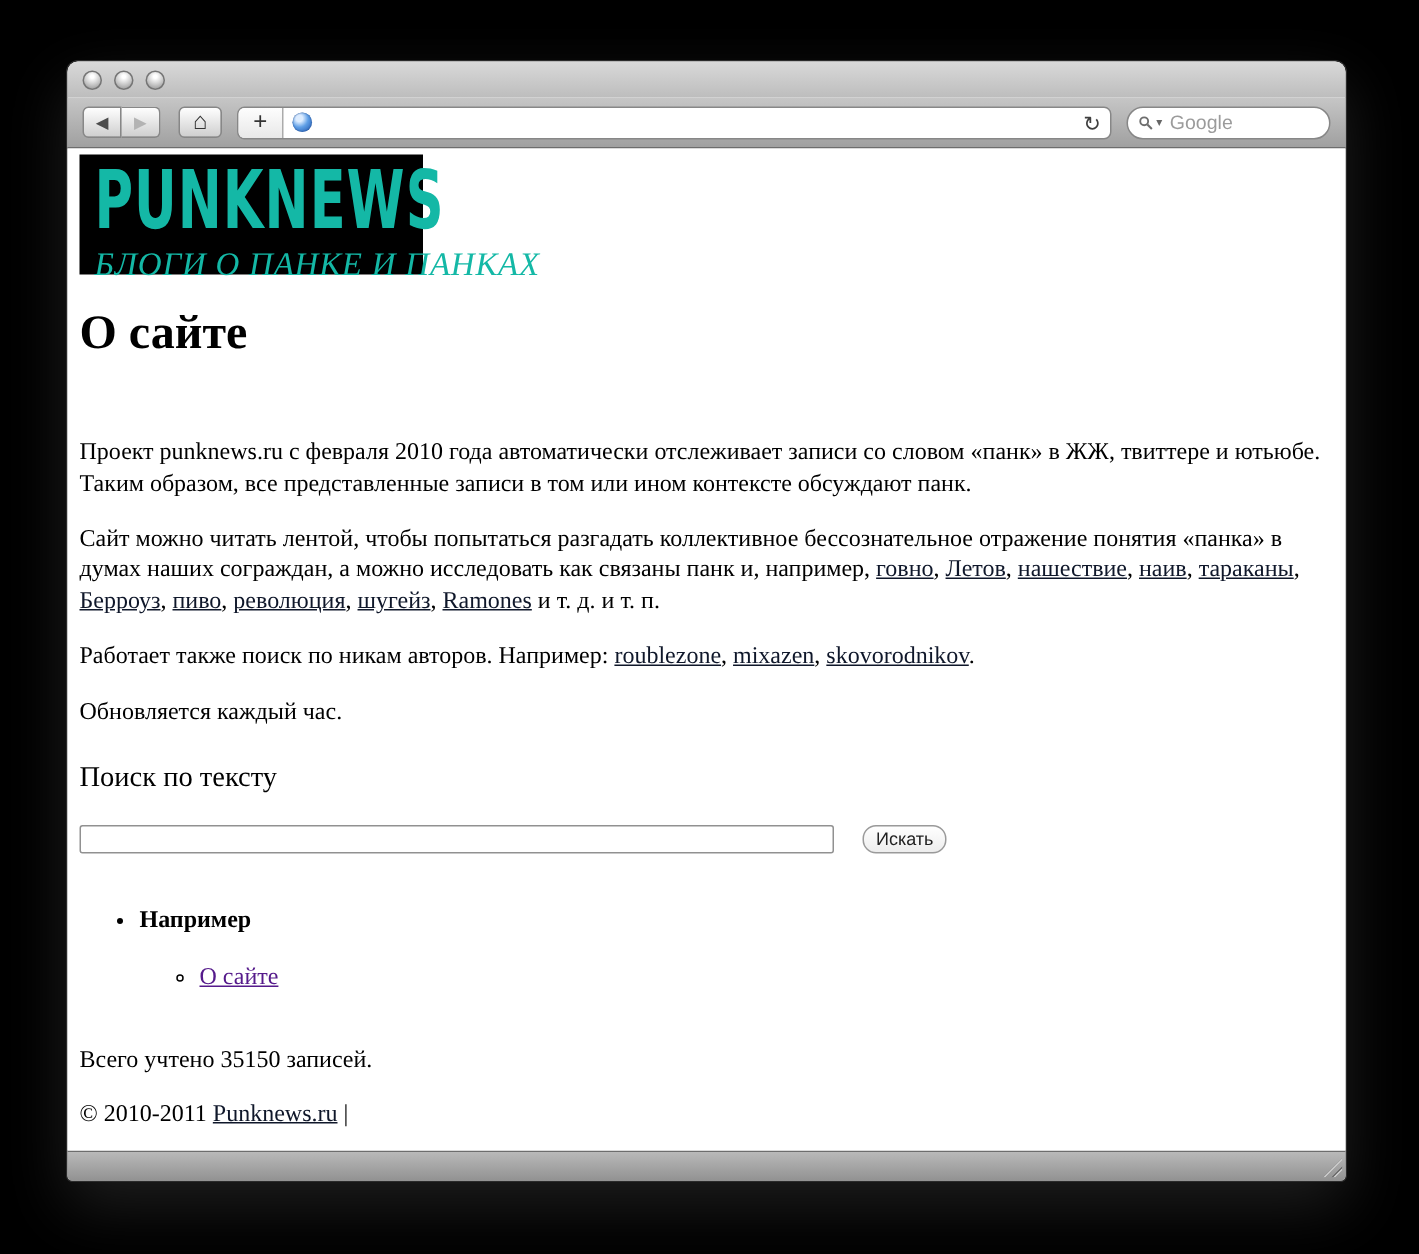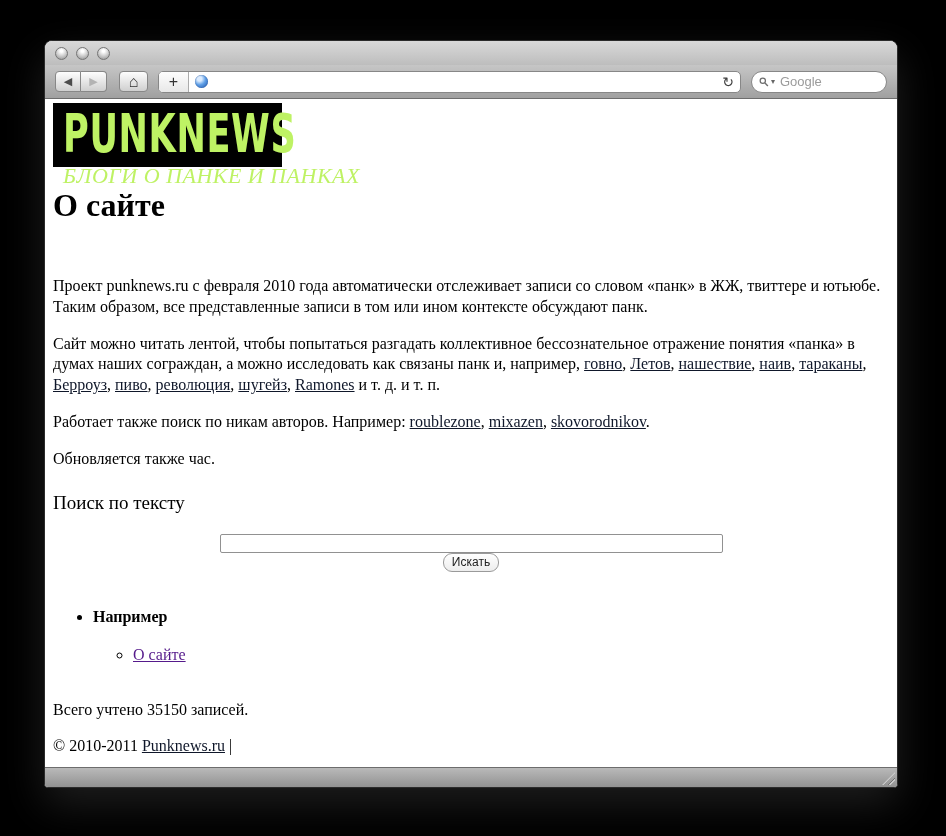--- a/index.html
+++ b/index.html
@@ -82,38 +82,38 @@
     font:13px "Liberation Sans",sans-serif;color:#3b82f6;padding:0 0 0 3px;
   }
   .search-input::placeholder{color:#9b9b9b;}
   .address-input::placeholder{color:#9b9b9b;}
   
   .content{
     flex:1;background:#fff;overflow:hidden;
     padding:4px 8px 0 8px;color:#000;
   }
   .logo{
-    width:229px;height:64px;background:#000;color:#bef264;box-sizing:border-box;
+    width:229px;height:80px;background:#000;color:#14b8a6;box-sizing:border-box;
     padding:2px 0 22px 10px;display:flex;flex-direction:column;justify-content:space-between;
     cursor:pointer;
   }
   .logo-title{
     font-family:"DejaVu Sans",sans-serif;font-weight:bold;font-size:54px;
     line-height:58px;transform:scaleX(.65);transform-origin:left center;
     white-space:nowrap;letter-spacing:1px;
   }
   .logo-tagline{
     font-family:"Liberation Serif",serif;font-size:22px;letter-spacing:.5px;white-space:nowrap;font-style:italic;
   }
   h1.page-title{font-size:32px;font-weight:bold;margin:20px 0 52px 0;}
   .content p{font-size:16px;line-height:1.3;margin:16px 0;font-family:Liberation Serif, serif;}
   a.text-link{color:#0f172a;text-decoration:underline;cursor:pointer;}
   a.visited-link{color:#551a8b;text-decoration:underline;cursor:pointer;}
   h3.search-heading{font-size:19px;font-weight:normal;margin:22px 0 20px 0;}
-  .search-form{margin:0 0 16px 0;display:flex;align-items:center;gap:0;flex-direction:column;}
+  .search-form{margin:0 0 16px 0;display:flex;align-items:center;gap:19px;}
   .text-search-input{
     width:503px;height:19px;box-sizing:border-box;
     border:1px solid #919191;border-radius:2px;
     font:13px "Liberation Sans",sans-serif;padding:1px 3px;outline:none;
   }
   .search-submit{
     height:19px;padding:0 8px;
     background:linear-gradient(#ffffff,#ededed);
     border:1px solid #9a9a9a;border-radius:9px;
     font:12px "Liberation Sans",sans-serif;color:#222;cursor:pointer;
@@ -189,21 +189,21 @@
     </div>
 
     <h1 class="page-title">О сайте</h1>
 
     <p>Проект punknews.ru с февраля 2010 года автоматически отслеживает записи со словом «панк» в ЖЖ, твиттере и ютьюбе. Таким образом, все представленные записи в том или ином контексте обсуждают панк.</p>
 
     <p><span>Сайт можно читать лентой, чтобы попытаться разгадать коллективное бессознательное отражение понятия «панка» в думах наших сограждан, а можно исследовать как связаны панк и, например, </span><a href="#" class="text-link">говно</a><span>, </span><a href="#" class="text-link">Летов</a><span>, </span><a href="#" class="text-link">нашествие</a><span>, </span><a href="#" class="text-link">наив</a><span>, </span><a href="#" class="text-link">тараканы</a><span>, </span><a href="#" class="text-link">Берроуз</a><span>, </span><a href="#" class="text-link">пиво</a><span>, </span><a href="#" class="text-link">революция</a><span>, </span><a href="#" class="text-link">шугейз</a><span>, </span><a href="#" class="text-link">Ramones</a><span> и т. д. и т. п.</span></p>
 
     <p><span>Работает также поиск по никам авторов. Например: </span><a href="#" class="text-link">roublezone</a><span>, </span><a href="#" class="text-link">mixazen</a><span>, </span><a href="#" class="text-link">skovorodnikov</a><span>.</span></p>
 
-    <p>Обновляется также час.</p>
+    <p>Обновляется каждый час.</p>
 
     <h3 class="search-heading">Поиск по тексту</h3>
 
     <div class="search-form">
       <input class="text-search-input" type="text" value="" style="">
       <button class="search-submit">Искать</button>
     </div>
 
     <ul class="pages-list">
       <li>

